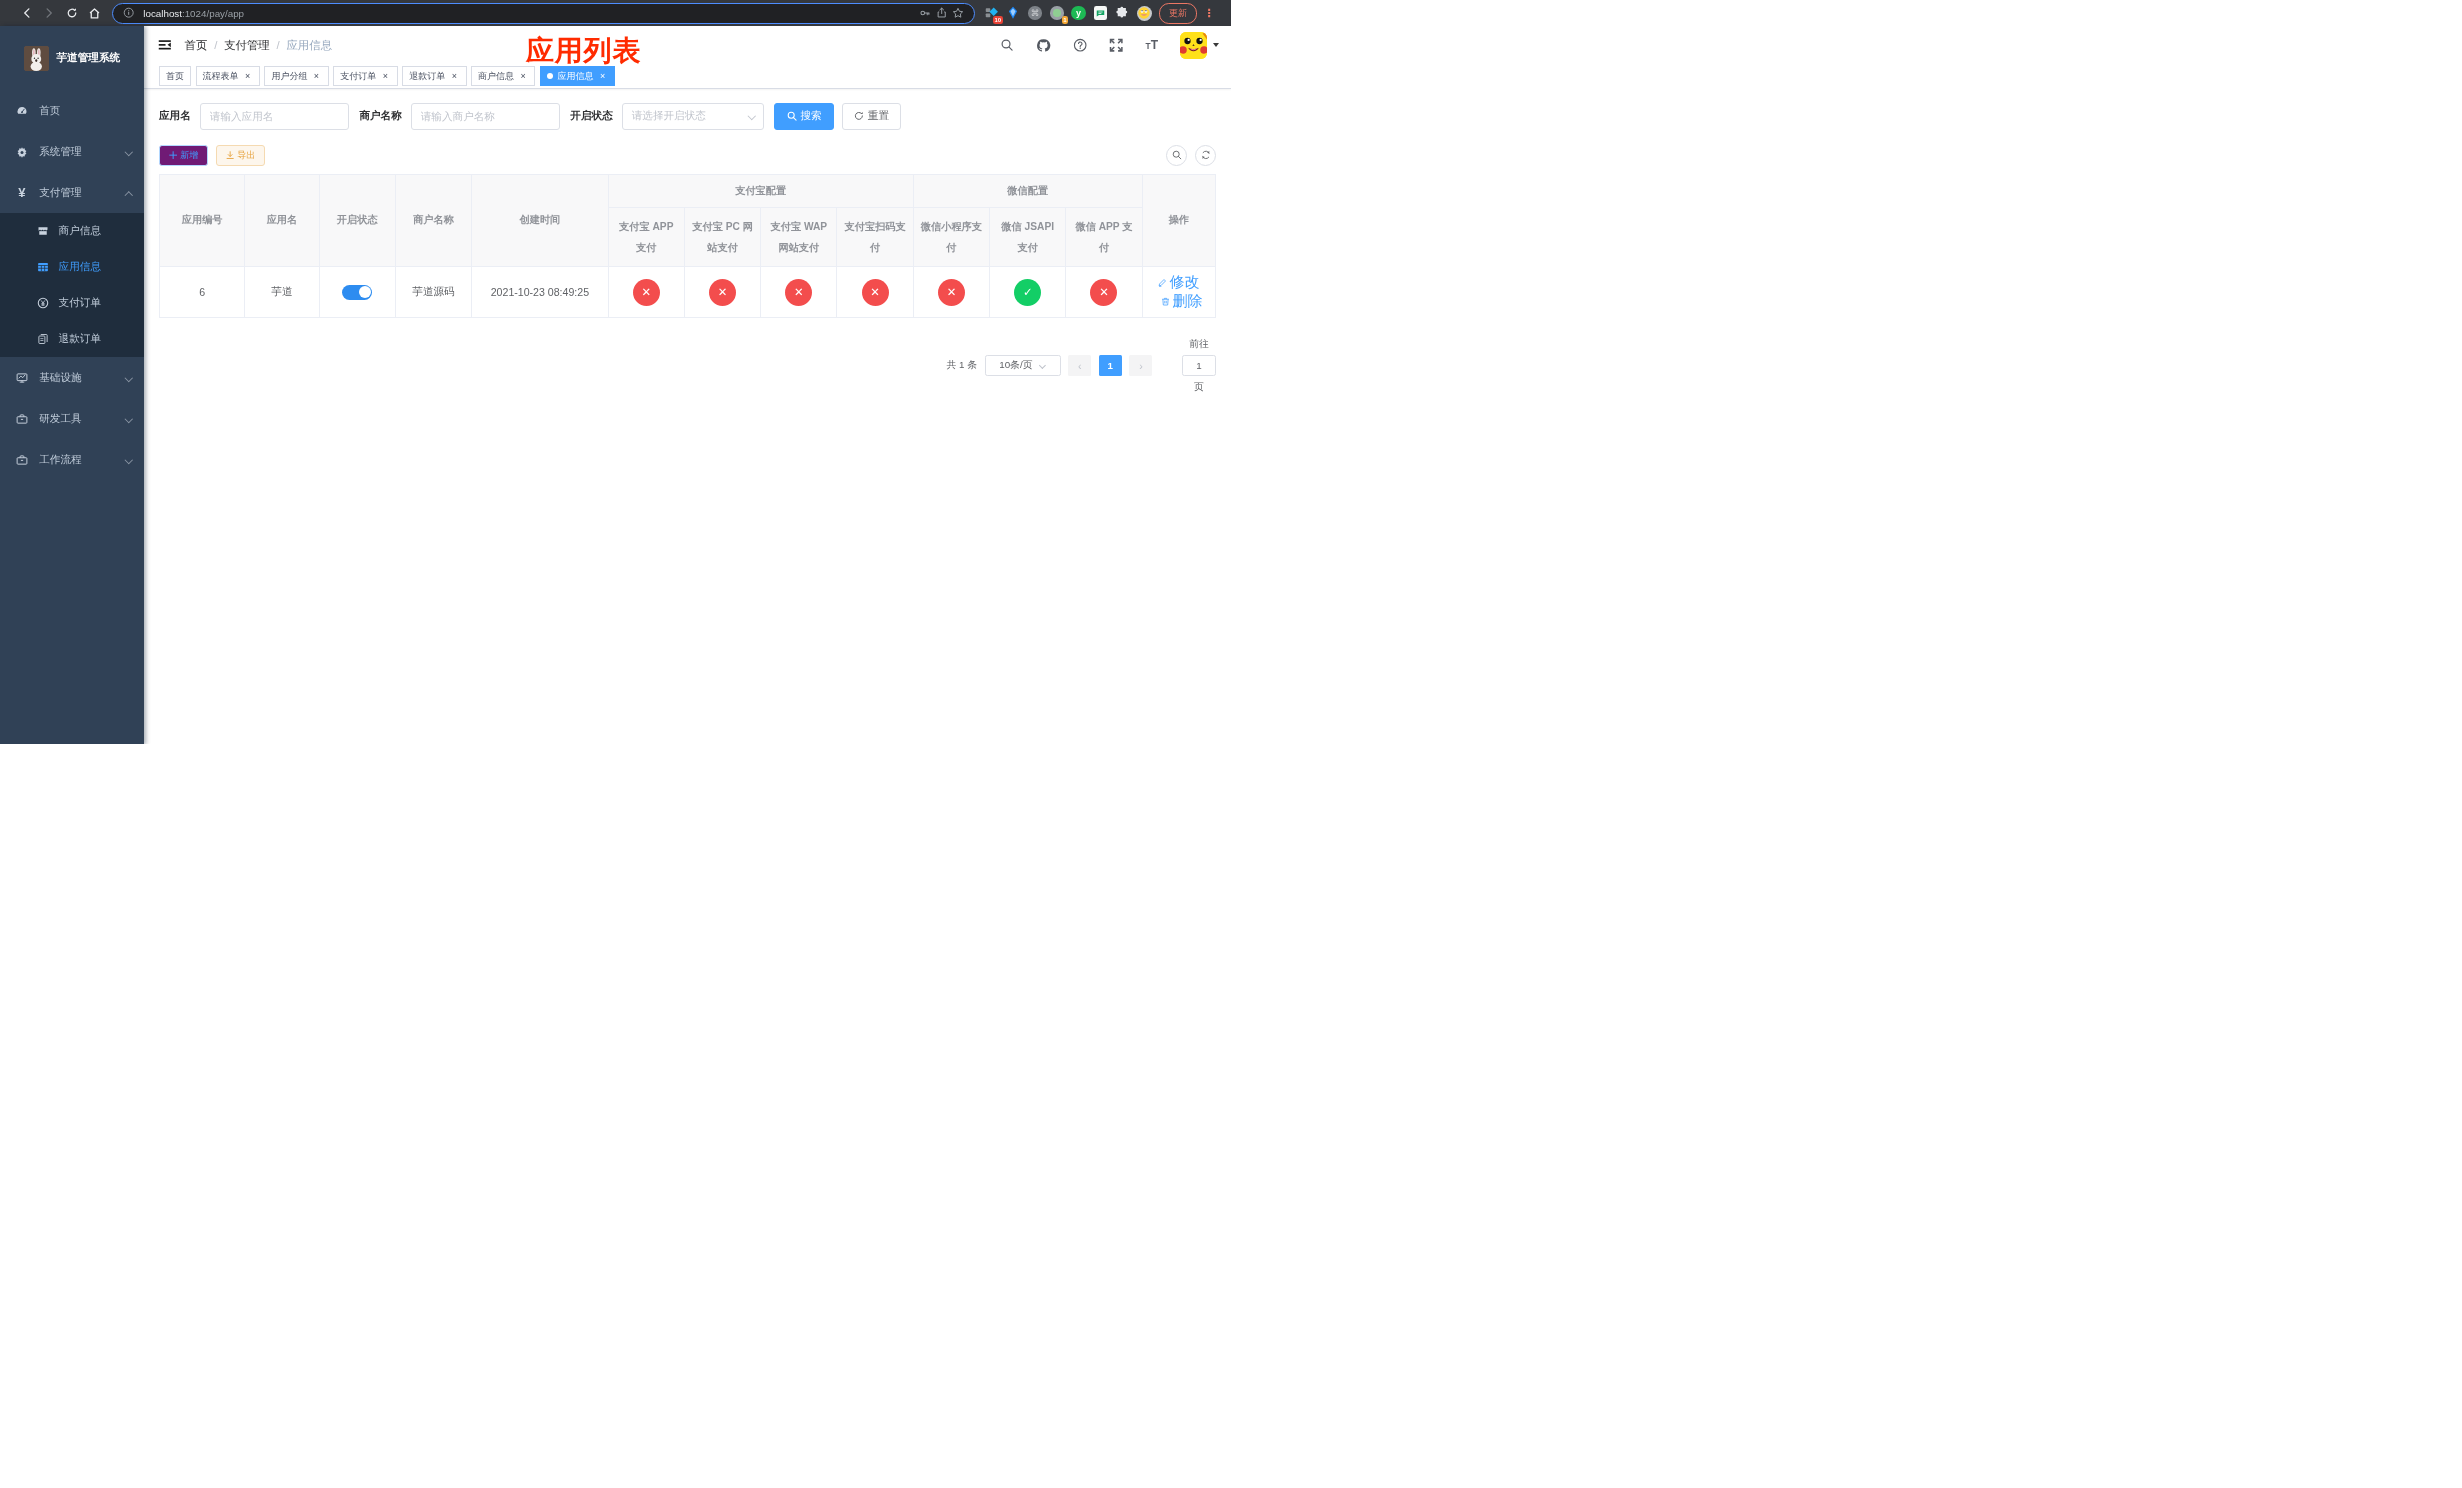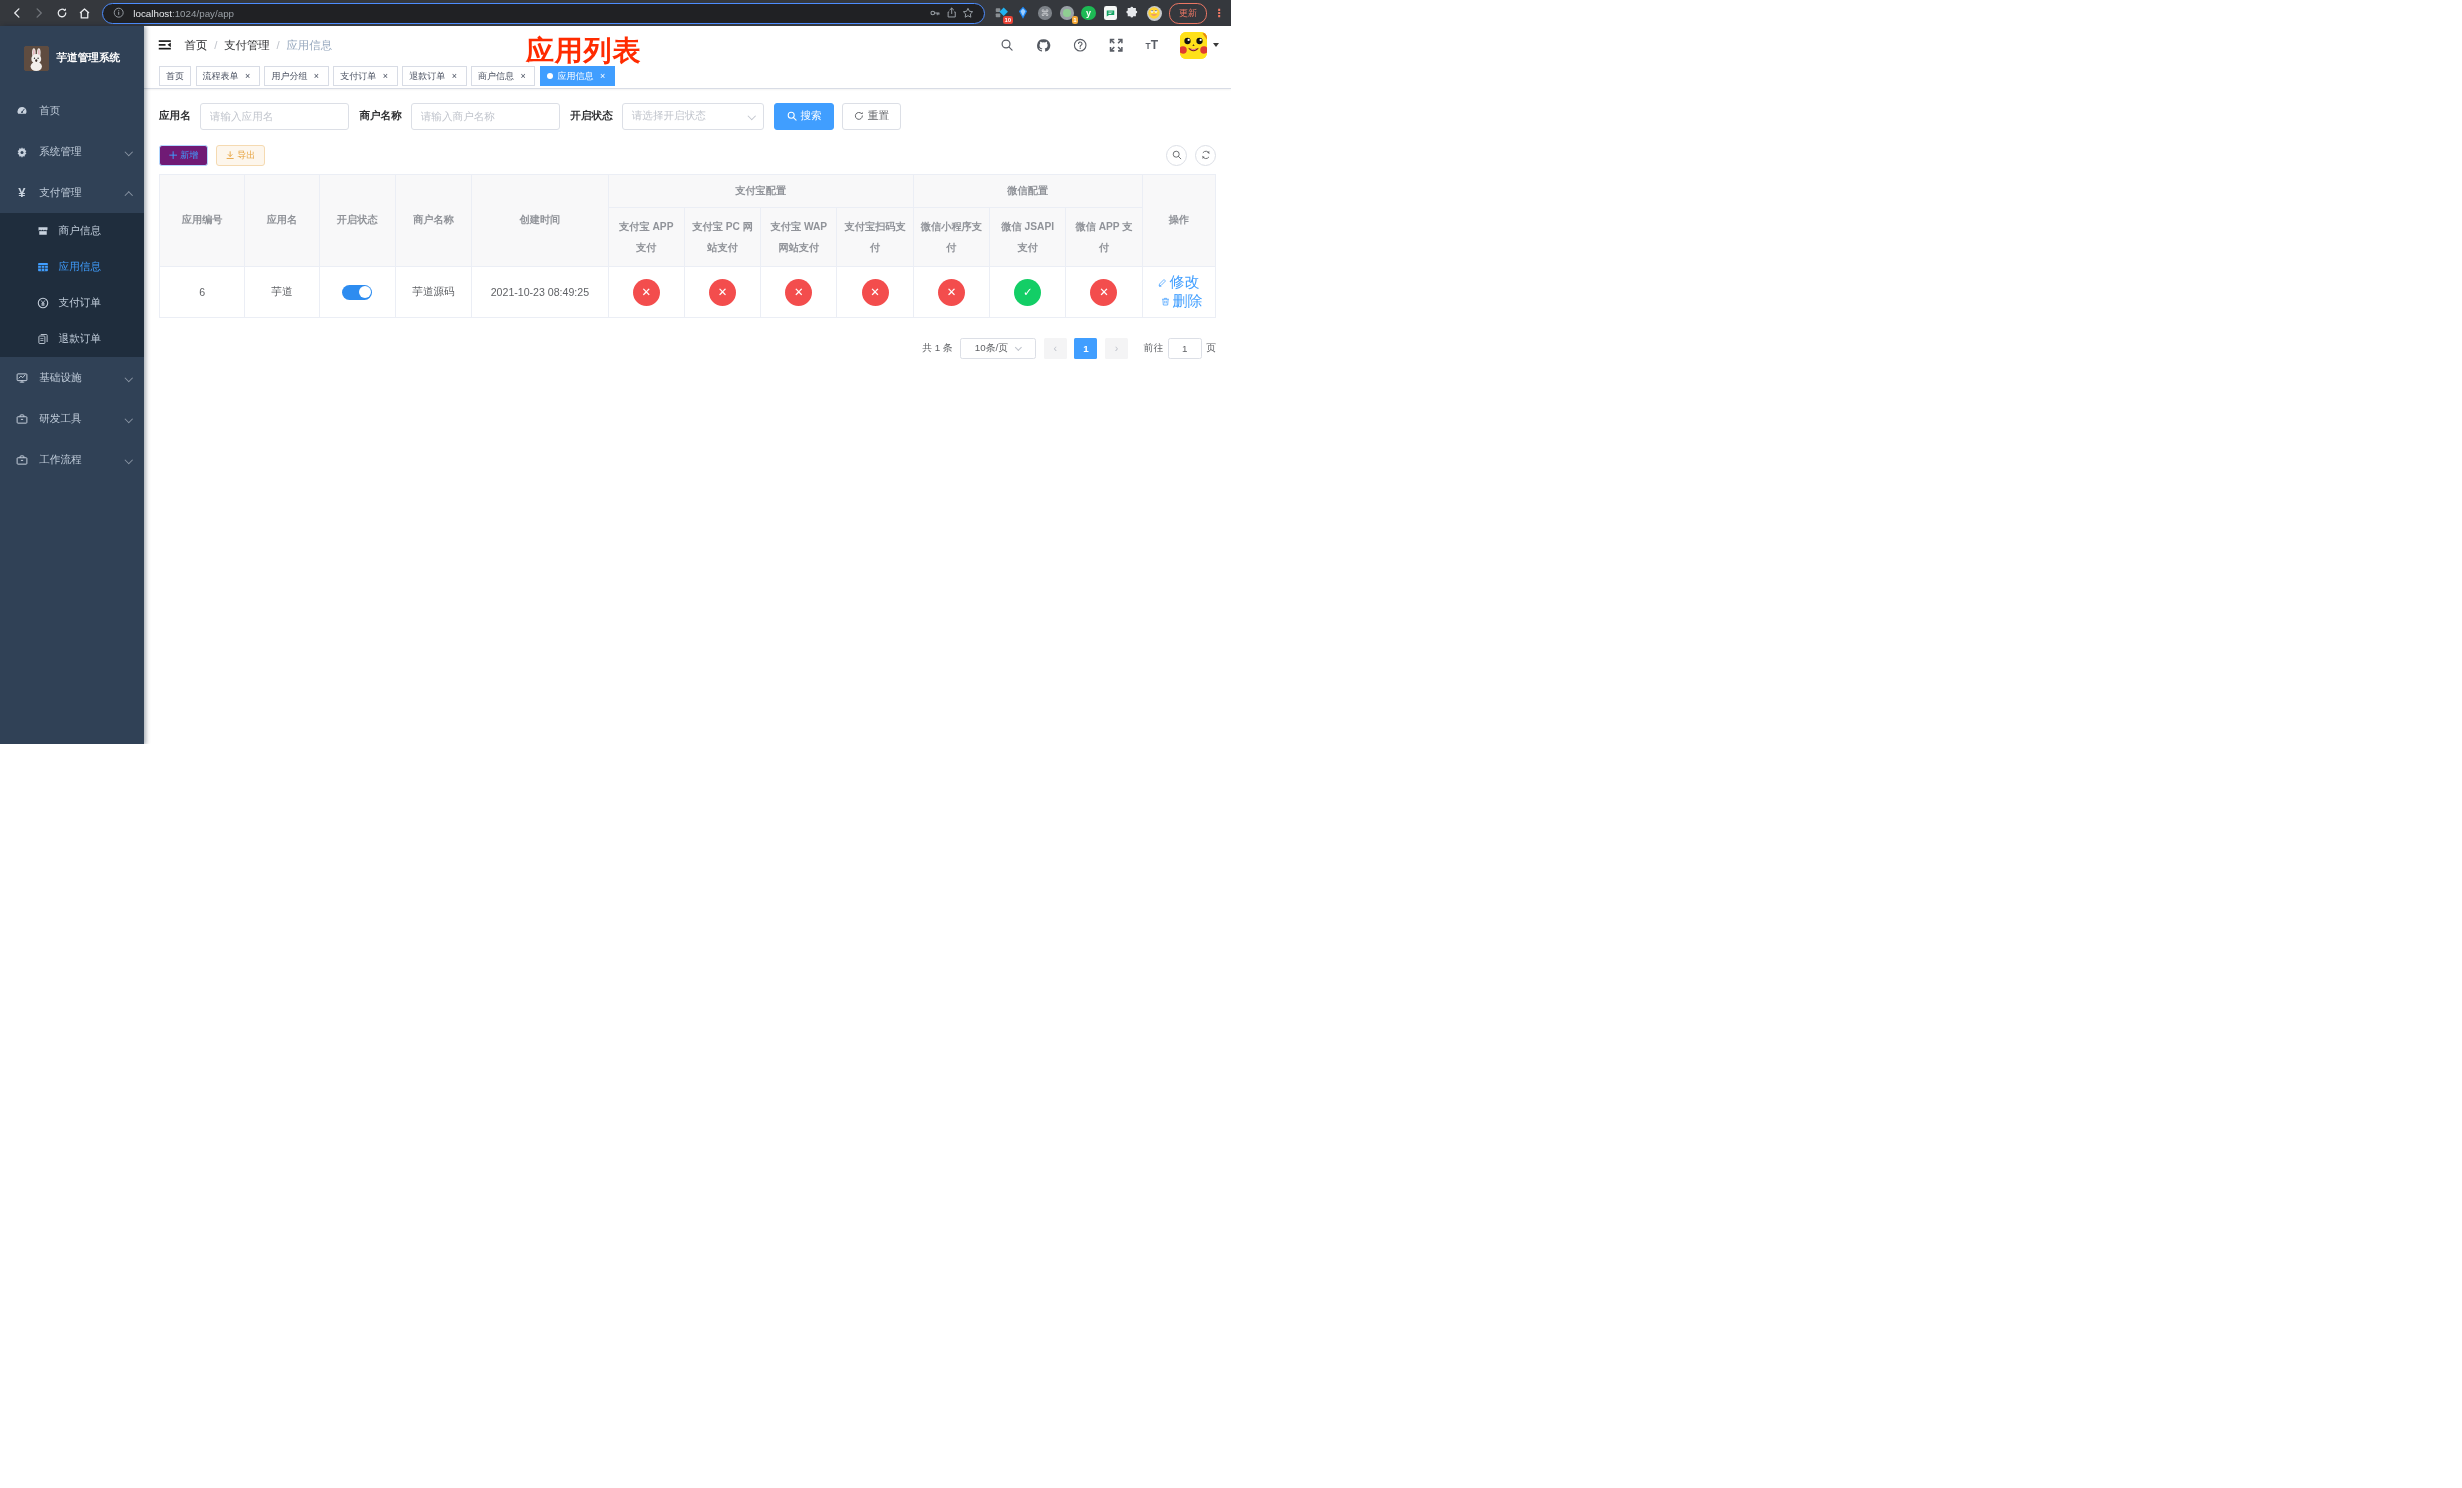--- a/index.html
+++ b/index.html
@@ -1,20 +1,20 @@
 <!DOCTYPE html>
 <html style="font-size:12px"><head>
 <meta charset="utf-8">
 <style>
   * { margin:0; padding:0; box-sizing:border-box; }
   html,body { width:1231px; height:744px; overflow:hidden; }
   body { font-family:"Liberation Sans","DejaVu Sans",sans-serif; background:#fff; }
 
   
-  .browser-bar { height:26px; background:#35383d; display:flex; align-items:center; padding:0 6px; gap:1.5px; }
+  .browser-bar { height:26px; background:#35383d; display:flex; align-items:center; padding:0 16px; gap:1.5px; }
   .nav-btn { width:21px; height:21px; display:flex; align-items:center; justify-content:center; border-radius:50%; flex:none; }
   .nav-btn svg { display:block; }
   .url-pill { flex:1; height:21px; margin:0 7.6px 0 6px; background:#202124; border:1.5px solid #4d8dff; border-radius:10.6px; display:flex; align-items:center; padding:0 7.6px; min-width:0; }
   .url-text { flex:1; font-size:9.8px; color:#e8eaed; white-space:nowrap; overflow:hidden; margin-left:6px; }
   .url-text .path { color:#9aa0a6; }
   .pill-icon { flex:none; display:flex; align-items:center; justify-content:center; width:16.7px; height:16.7px; }
   .ext-area { display:flex; align-items:center; gap:6.8px; flex:none; margin-right:6px; }
   .ext-icon { position:relative; width:15px; height:15px; display:flex; align-items:center; justify-content:center; flex:none; }
   .badge { position:absolute; bottom:-3px; right:-3.8px; font-size:6px; font-weight:bold; color:#fff; border-radius:2.3px; padding:0.8px 1.5px; line-height:1; }
   .badge.red { background:#e94235; }
@@ -116,21 +116,21 @@
   
   .pagination { display:flex; align-items:center; justify-content:flex-end; margin-top:19.7px; gap:7.6px; font-size:9.8px; color:#606266; }
   .pg-total { white-space:nowrap; }
   .pg-size { width:76px; height:21px; border:0.8px solid #dcdfe6; border-radius:2.3px; display:flex; align-items:center; justify-content:center; gap:7.6px; position:relative; cursor:pointer; }
   .pg-size .sel-caret { width:6px; height:6px; position:relative; }
   .pg-size .sel-caret::before { content:''; position:absolute; width:3.8px; height:3.8px; border-right:0.9px solid #c0c4cc; border-bottom:0.9px solid #c0c4cc; transform:rotate(45deg); top:0; }
   .pg-btn { width:23px; height:21px; background:#f4f4f5; border-radius:1.5px; display:flex; align-items:center; justify-content:center; color:#c0c4cc; font-size:10.6px; cursor:pointer; }
   .pg-prev::before { content:'‹'; }
   .pg-next::before { content:'›'; }
   .pg-page { width:23px; height:21px; background:#409eff; color:#fff; border-radius:1.5px; display:flex; align-items:center; justify-content:center; font-weight:bold; cursor:pointer; }
-  .pg-goto { display:flex; align-items:center; gap:4.5px; margin-left:8px; white-space:nowrap; }
+  .pg-goto { display:flex; align-items:center; gap:4.5px; margin-left:22px; white-space:nowrap;flex-direction:column; }
   .pg-goto input { width:34px; height:21px; border:0.8px solid #dcdfe6; border-radius:2.3px; text-align:center; font-size:9.8px; color:#606266; outline:none; font-family:inherit; }
 </style>
 </head>
 <body>
 
 <div class="browser-bar">
   <div class="nav-btn">
     <svg width="12" height="12" viewBox="0 0 16 16">
         <path d="M10.5 2.5 5 8l5.5 5.5" stroke="#e8eaed" stroke-width="1.8" fill="none" stroke-linecap="round" stroke-linejoin="round"></path>
       </svg>

